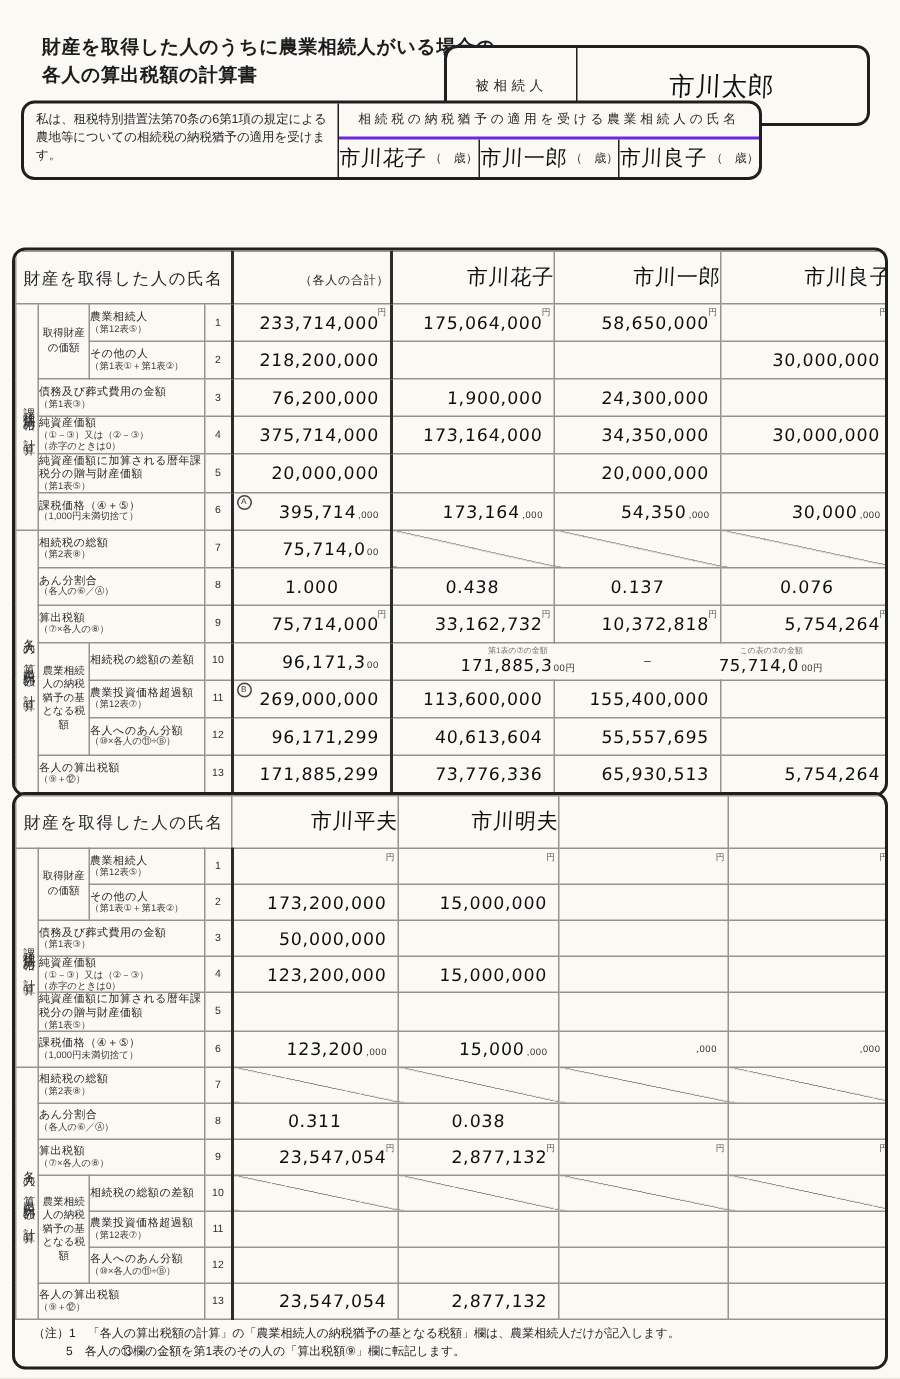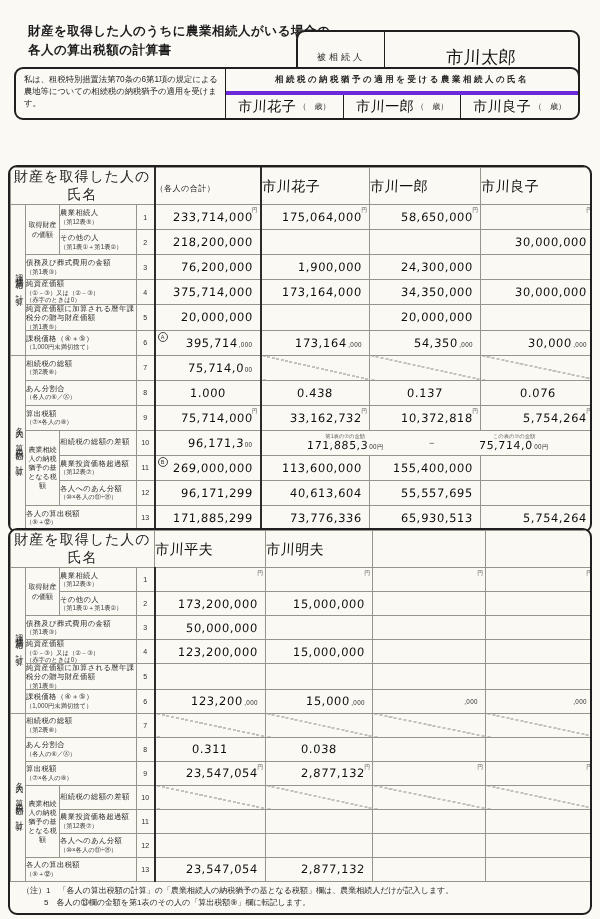--- a/index.html
+++ b/index.html
@@ -4,45 +4,45 @@
 <style>
   html,body{margin:0;padding:0;background:#d9d7d0;}
   .page{position:relative;width:600px;height:919px;background:#faf9f4;overflow:hidden;
         font-family:"Liberation Sans","DejaVu Sans",sans-serif;color:#262626;}
   
   .title{position:absolute;left:28px;top:22px;font-size:12.5px;font-weight:bold;line-height:1.55;color:#1c1c1c;letter-spacing:0.5px;}
   .box{border:2px solid #1f1f1f;border-radius:9px;background:#faf9f4;box-sizing:border-box;}
   .decedent{position:absolute;left:296px;top:30px;width:284px;height:54px;display:flex;align-items:stretch;}
   .decedent .dlabel{width:86px;border-right:1px solid #1f1f1f;display:flex;align-items:center;justify-content:center;font-size:9px;letter-spacing:3px;}
   .decedent .dname{flex:1;display:flex;align-items:center;justify-content:center;}
-  .declaration{position:absolute;left:14px;top:67px;width:566px;height:53px;display:flex;}
+  .declaration{position:absolute;left:14px;top:67px;width:494px;height:53px;display:flex;}
   .decl-left{width:210px;border-right:1.5px solid #1f1f1f;padding:4px 6px 2px 8px;font-size:8.3px;line-height:1.45;box-sizing:border-box;}
   .decl-right{flex:1;display:flex;flex-direction:column;}
-  .heirs-heading{height:22px;border-bottom:4px solid #6d28d9;display:flex;align-items:center;justify-content:center;font-size:8.5px;letter-spacing:2.5px;font-weight:bold;}
+  .heirs-heading{height:22px;border-bottom:2px solid #6d28d9;display:flex;align-items:center;justify-content:center;font-size:8.5px;letter-spacing:2.5px;}
   .heir-cells{flex:1;display:flex;}
   .heir-cell{flex:1;display:flex;align-items:center;justify-content:center;border-right:1px solid #1f1f1f;gap:2px;}
   .heir-cell:last-child{border-right:none;}
   .age{font-size:8px;color:#333;}
   .intro{position:absolute;left:8px;top:121px;width:584px;height:44px;padding:4px 9px;box-sizing:border-box;font-size:8.4px;line-height:1.55;text-align:justify;}
   .intro .ind{display:inline-block;width:12px;}
   
   .hw{font-family:"DejaVu Sans",sans-serif;color:#0e0e0e;letter-spacing:0.6px;transform:skewX(-3deg);display:inline-block;}
   .hw-big{font-size:17px;}
   .hw-name{font-size:14px;}
   
   .tbox{position:absolute;left:8px;width:584px;overflow:hidden;}
   .t1{top:165px;}
   .t2{top:528px;padding-bottom:2px;}
   table.form-table{border-collapse:collapse;table-layout:fixed;width:584px;}
   .form-table td{border:1px solid #98948c;padding:0;vertical-align:middle;box-sizing:border-box;overflow:hidden;}
   .form-table tr{height:25px;}
   .t2 .form-table tr{height:24px;}
   .form-table tr.hdr-row{height:35px;}
-  .corner{font-size:14px;text-align:center;letter-spacing:1px;}
-  .colhead{text-align:left;margin-top:48px;}
+  .corner{font-size:11px;text-align:center;letter-spacing:1px;}
+  .colhead{text-align:right;margin-top:48px;}
   .colhead .printed-head{font-size:8px;letter-spacing:0.5px;}
   .side{writing-mode:vertical-rl;text-orientation:upright;font-size:8px;letter-spacing:2.5px;text-align:center;padding:2px 0;color:#2c2c2c;}
   .grp{writing-mode:horizontal-tb;font-size:7px;line-height:1.3;text-align:center;padding:1px;color:#2c2c2c;}
   .lbl{padding:1px 2px;}
   .lbl-main{font-size:7.3px;line-height:1.2;letter-spacing:0.4px;}
   .lbl-sub{font-size:6.3px;line-height:1.15;color:#3a3a3a;}
   .num{font-size:7px;text-align:center;color:#2c2c2c;border-right:2px solid #2b2b2b !important;}
   .form-table td.boldl{border-left:2px solid #2b2b2b;}
   .form-table td.boldr{border-right:2px solid #2b2b2b;}
   .val{position:relative;}

